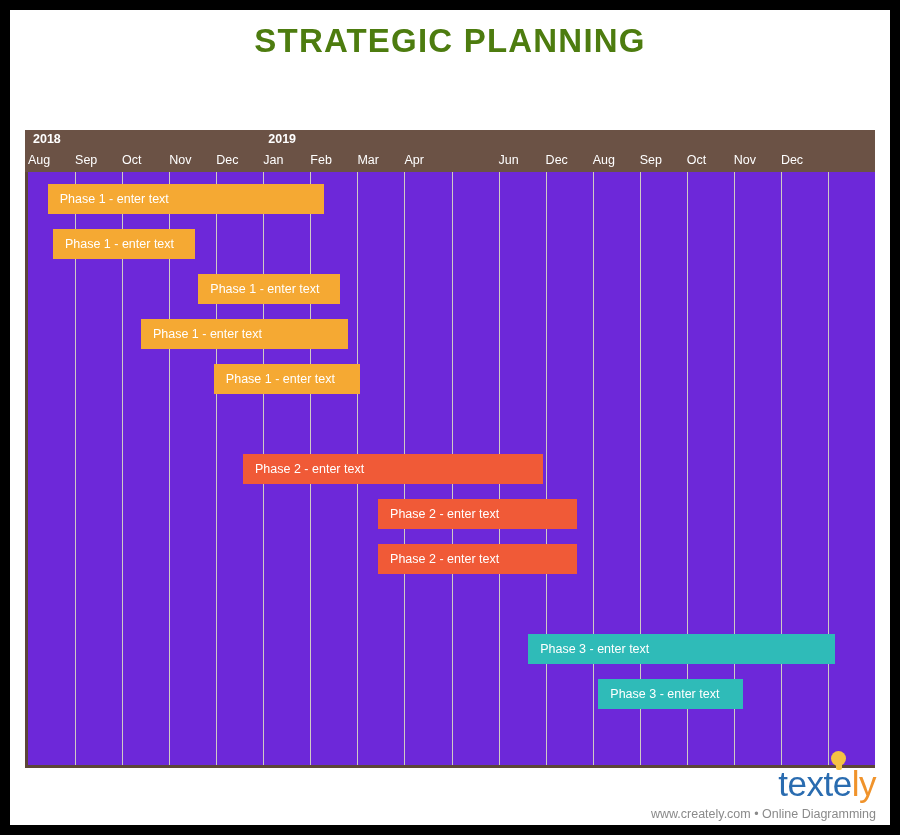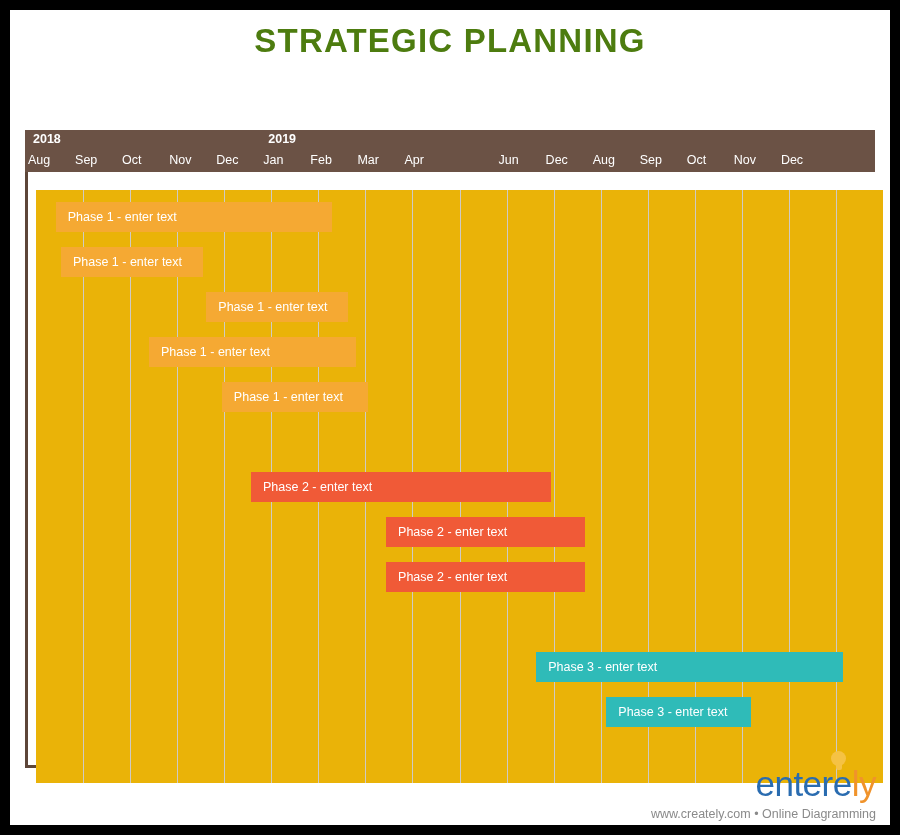--- a/index.html
+++ b/index.html
@@ -51,24 +51,23 @@
   }
   .month-label{
     position:absolute;top:20px;
     height:20px;line-height:20px;
     text-align:left;
     color:#ffffff;
     font-size:12.5px;
     font-family:"Liberation Sans", sans-serif;
   }
   #plot{
-    position:absolute;left:8px;top:42px;
+    position:absolute;left:0;top:42px;
     width:847px;height:593px;
-    background:#eab308;
-    margin-top:18px;
+    background:#6d28d9;
   }
   .gridline{
     position:absolute;top:0;
     width:1px;height:593px;
     background:#cfcac4;
   }
   .bar{
     position:absolute;
     height:30px;
     line-height:30px;
@@ -188,18 +187,18 @@
       </div>
 
   </div>
 
   <div id="footer">
     <div id="logo-row">
       <div id="bulb">
         <div class="glass"></div>
         <div class="base"></div>
       </div>
-      <div id="logo-text"><span class="logo-blue">enter</span><span class="logo-blue">e</span><span class="logo-orange">ly</span></div>
+      <div id="logo-text"><span class="logo-blue">text</span><span class="logo-blue">e</span><span class="logo-orange">ly</span></div>
     </div>
     <div id="tagline">www.creately.com • Online Diagramming</div>
   </div>
 
 </div>
 
 </body></html>

